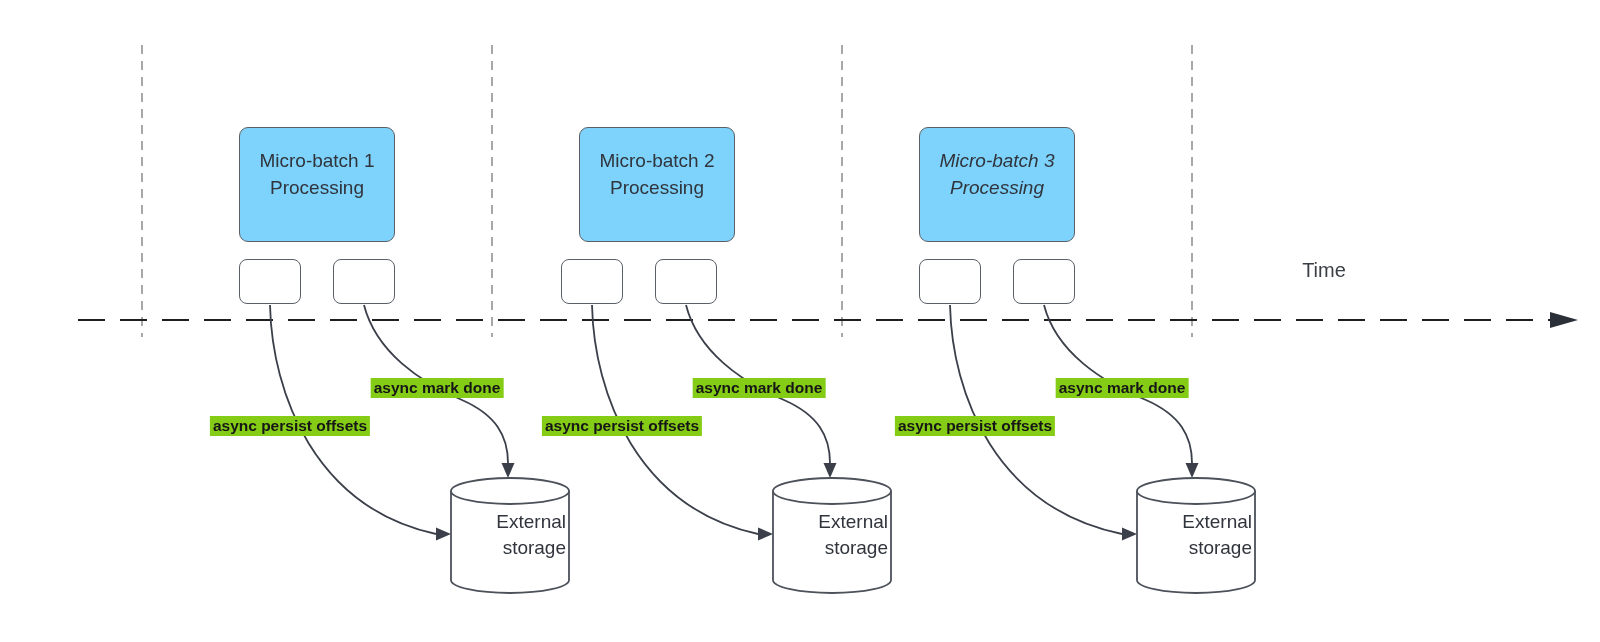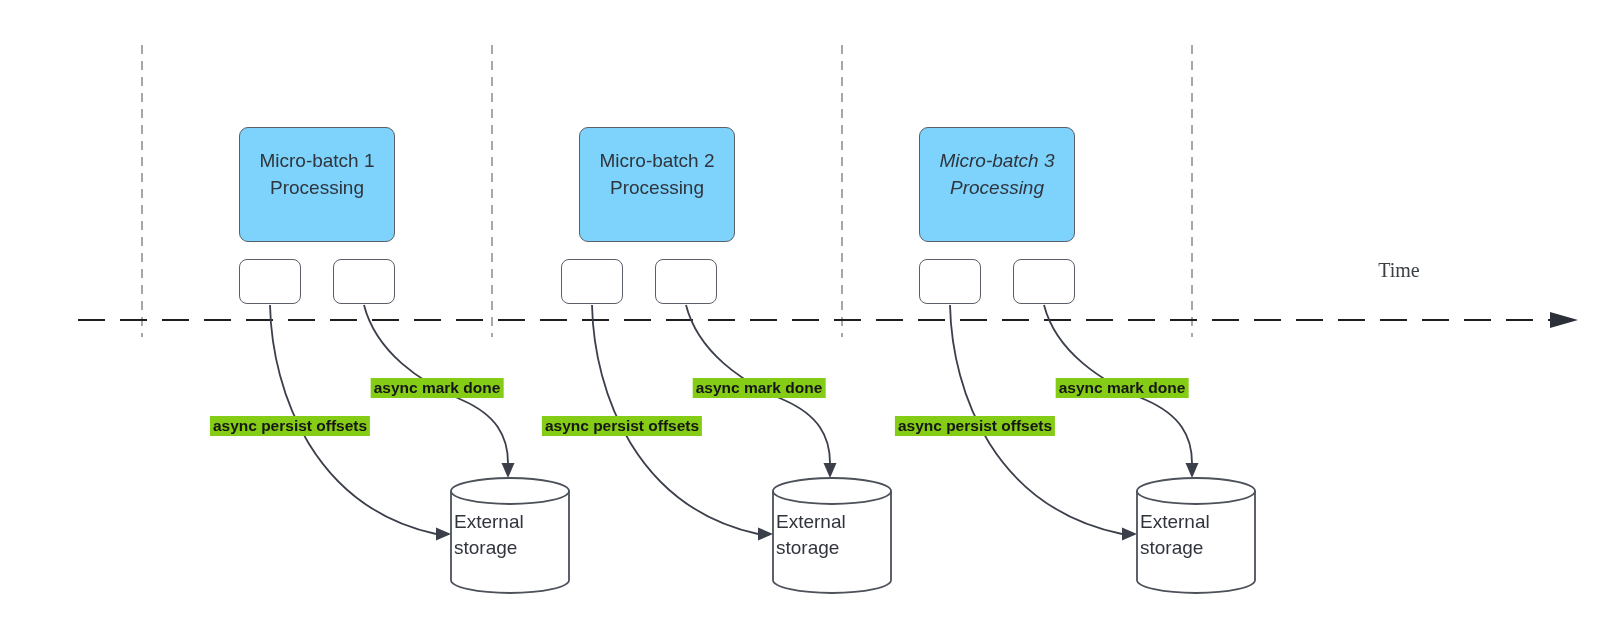--- a/index.html
+++ b/index.html
@@ -38,21 +38,21 @@
     width: 62px;
     height: 45px;
     border: 1.6px solid #5b6068;
     border-radius: 8px;
     background: #ffffff;
     box-sizing: border-box;
   }
   .storage-label {
     position: absolute;
     width: 112px;
-    text-align: left;
+    text-align: right;
     font-size: 19px;
     line-height: 26px;
     color: #30343c;
     transform: translateX(-50%);
   }
   .edge-label {
     position: absolute;
     transform: translate(-50%, -50%);
     font-size: 15.5px;
     font-weight: bold;
@@ -147,15 +147,15 @@
 
   <div class="proc-box" style="left:919px; top:127px;font-style:italic;">
     <span class="proc-label">Micro-batch 3 Processing</span>
   </div>
   <div class="mini-box" style="left:919px; top:259px;"></div>
   <div class="mini-box" style="left:1013px; top:259px;"></div>
   <div class="edge-label" style="left:975px; top:426px;">async persist offsets</div>
   <div class="edge-label" style="left:1122px; top:388px;">async mark done</div>
   <div class="storage-label" style="left:1196px; top:509px;">External storage</div>
 
-  <div class="time-label" style="left:1399px; top:270px;font-family:Liberation Serif, serif;">Time</div>
+  <div class="time-label" style="left:1324px; top:270px;">Time</div>
 
 </div>
 
 </body></html>

